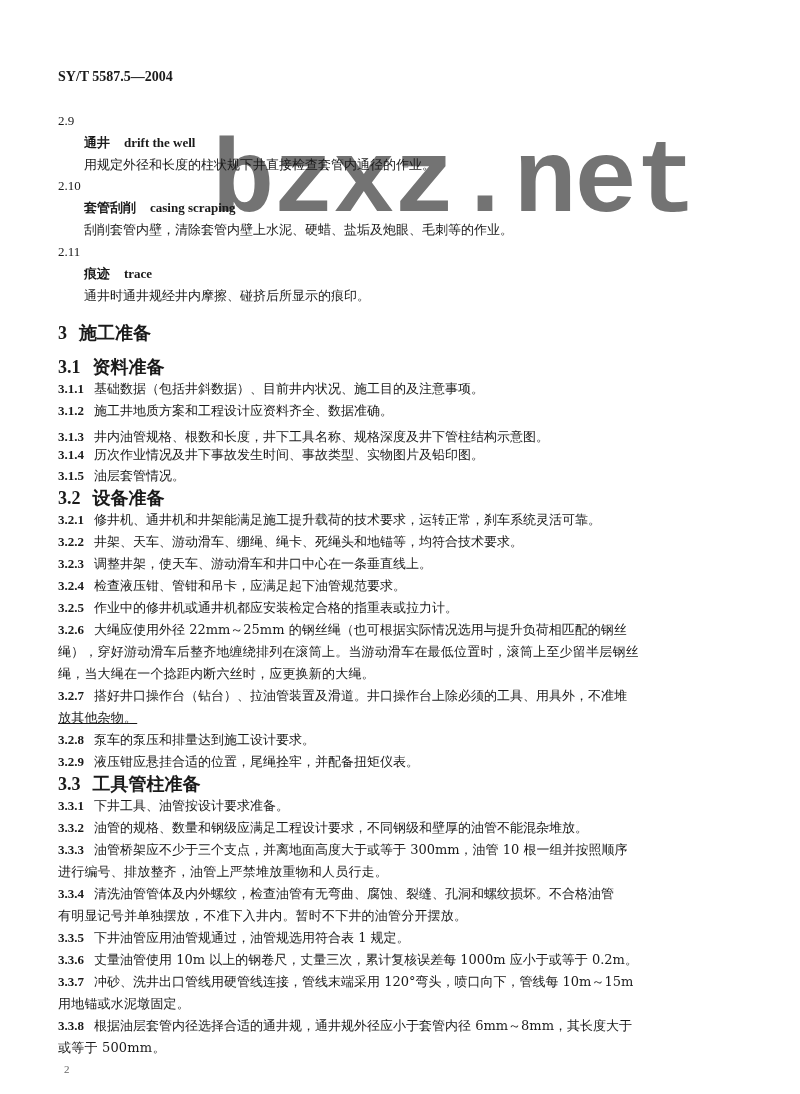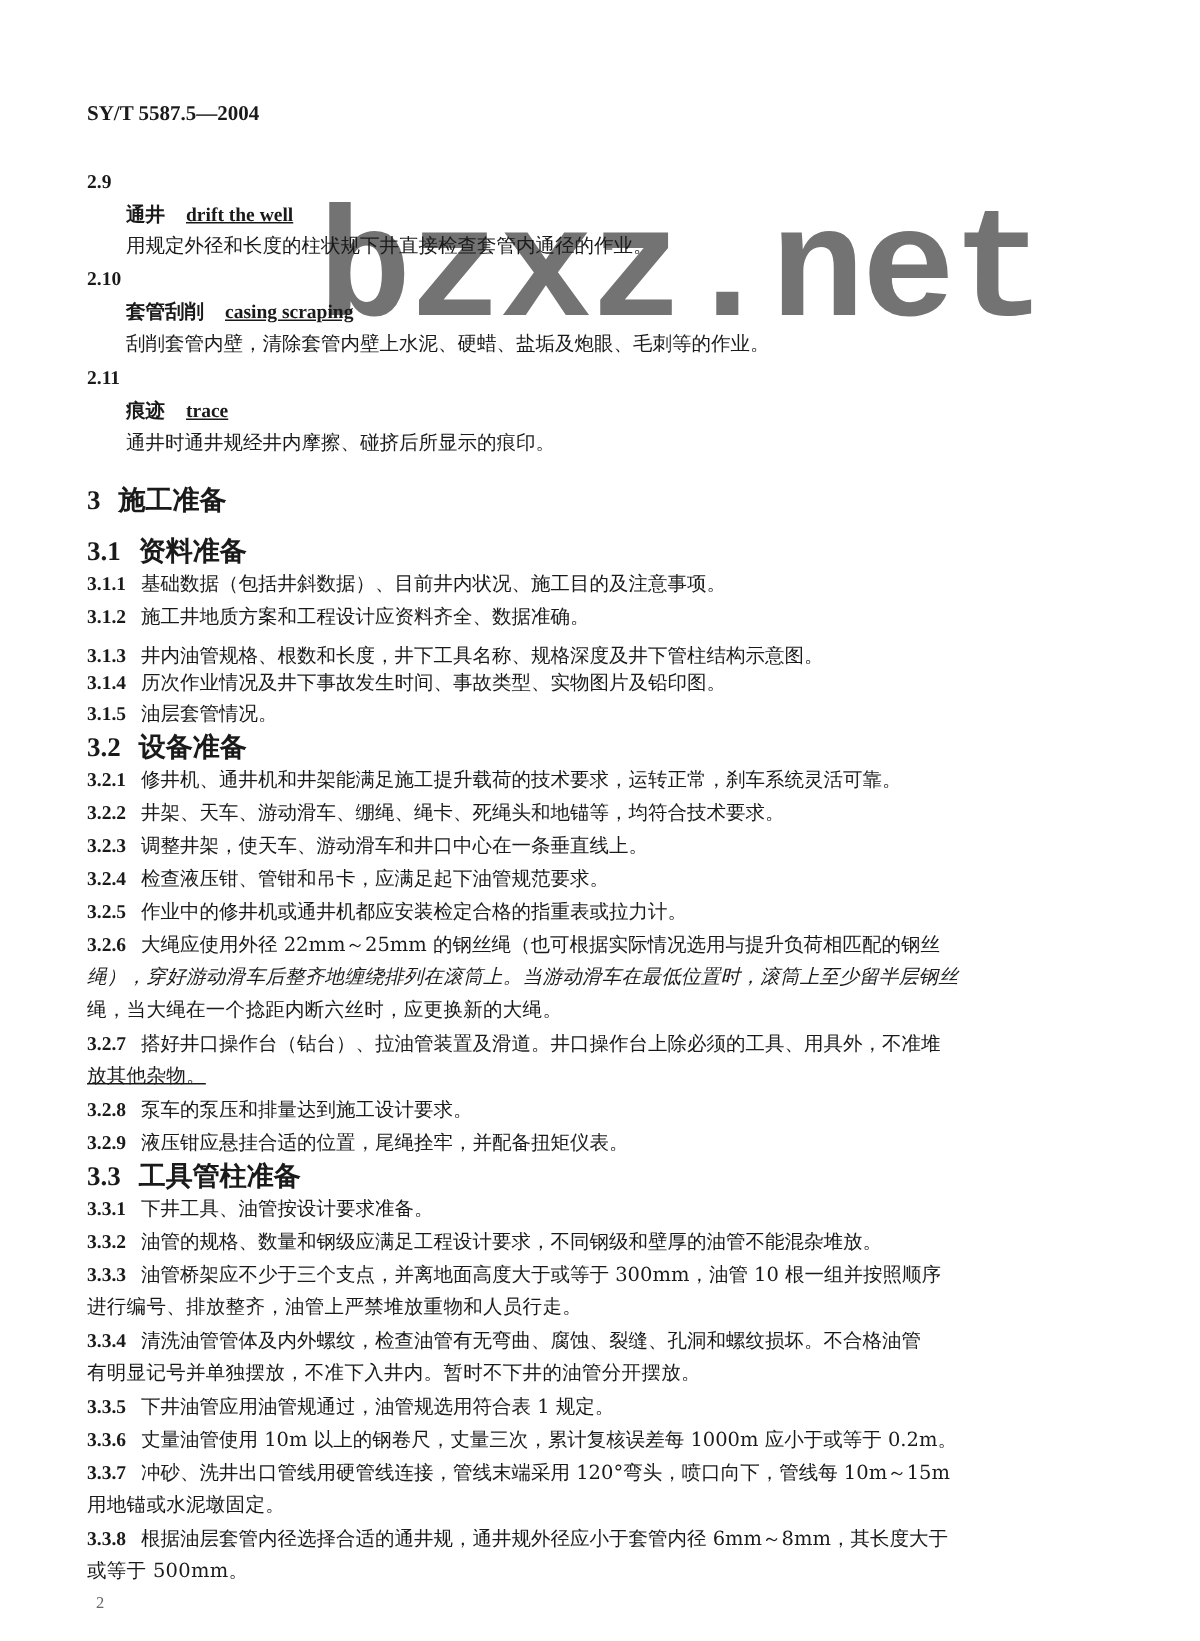--- a/index.html
+++ b/index.html
@@ -11,24 +11,24 @@
     position: absolute; left: 212px; top: 128px; width: 360px; height: 110px;
     font-family: Liberation Mono, monospace; font-weight: bold;
     font-size: 104px; line-height: 110px; color: #737373; letter-spacing: -2px;
     z-index: 0; user-select: none;
   }
   .line {
     position: absolute; left: 58px; font-size: 13px; line-height: 18px; white-space: nowrap;
     z-index: 1;
   }
   .hdr { font-family: "Liberation Serif", serif; font-weight: bold; font-size: 14px; }
-  .num { font-family: "Liberation Serif", serif; font-weight: bold; font-size: 13px; }
+  .num { font-family: "Liberation Serif", serif; font-weight: normal; font-size: 13px; }
   .ind { left: 84px; }
   .term { font-weight: bold; }
-  .term .en { font-family: "Liberation Serif", serif; font-weight: bold; margin-left: 14px; text-decoration: underline; }
+  .term .en { font-family: "Liberation Serif", serif; font-weight: bold; margin-left: 14px; }
   .sec { font-weight: bold; font-size: 18px; }
   .sec .n { font-family: "Liberation Serif", serif; margin-right: 12px; }
   .cl .n { font-family: "Liberation Serif", serif; font-weight: bold; margin-right: 10px; display: inline-block; }
   .pageno { position: absolute; left: 64px; top: 1063px; font-size: 11px; color: #666; font-family: "Liberation Serif", serif; }
   .wrap { letter-spacing: 0.2px; }
 </style>
 </head>
 <body>
 
 <div class="watermark">bzxz.net</div>
@@ -56,21 +56,21 @@
 <div class="line cl" style="top:446px;"><span class="n">3.1.4</span><span>历次作业情况及井下事故发生时间、事故类型、实物图片及铅印图。</span></div>
 <div class="line cl" style="top:467px;"><span class="n">3.1.5</span><span>油层套管情况。</span></div>
 
 <div class="line sec" style="top:489px;"><span class="n">3.2</span><span>设备准备</span></div>
 <div class="line cl" style="top:511px;"><span class="n">3.2.1</span><span>修井机、通井机和井架能满足施工提升载荷的技术要求，运转正常，刹车系统灵活可靠。</span></div>
 <div class="line cl" style="top:533px;"><span class="n">3.2.2</span><span>井架、天车、游动滑车、绷绳、绳卡、死绳头和地锚等，均符合技术要求。</span></div>
 <div class="line cl" style="top:555px;"><span class="n">3.2.3</span><span>调整井架，使天车、游动滑车和井口中心在一条垂直线上。</span></div>
 <div class="line cl" style="top:577px;"><span class="n">3.2.4</span><span>检查液压钳、管钳和吊卡，应满足起下油管规范要求。</span></div>
 <div class="line cl" style="top:599px;"><span class="n">3.2.5</span><span>作业中的修井机或通井机都应安装检定合格的指重表或拉力计。</span></div>
 <div class="line cl" style="top:621px;"><span class="n">3.2.6</span><span>大绳应使用外径 22mm～25mm 的钢丝绳（也可根据实际情况选用与提升负荷相匹配的钢丝</span></div>
-<div class="line wrap" style="top:643px;font-style:italic;">绳），穿好游动滑车后整齐地缠绕排列在滚筒上。当游动滑车在最低位置时，滚筒上至少留半层钢丝</div>
+<div class="line wrap" style="top:643px;">绳），穿好游动滑车后整齐地缠绕排列在滚筒上。当游动滑车在最低位置时，滚筒上至少留半层钢丝</div>
 <div class="line wrap" style="top:665px;">绳，当大绳在一个捻距内断六丝时，应更换新的大绳。</div>
 <div class="line cl" style="top:687px;"><span class="n">3.2.7</span><span>搭好井口操作台（钻台）、拉油管装置及滑道。井口操作台上除必须的工具、用具外，不准堆</span></div>
 <div class="line wrap" style="top:709px;text-decoration:underline;">放其他杂物。</div>
 <div class="line cl" style="top:731px;"><span class="n">3.2.8</span><span>泵车的泵压和排量达到施工设计要求。</span></div>
 <div class="line cl" style="top:753px;"><span class="n">3.2.9</span><span>液压钳应悬挂合适的位置，尾绳拴牢，并配备扭矩仪表。</span></div>
 
 <div class="line sec" style="top:775px;"><span class="n">3.3</span><span>工具管柱准备</span></div>
 <div class="line cl" style="top:797px;"><span class="n">3.3.1</span><span>下井工具、油管按设计要求准备。</span></div>
 <div class="line cl" style="top:819px;"><span class="n">3.3.2</span><span>油管的规格、数量和钢级应满足工程设计要求，不同钢级和壁厚的油管不能混杂堆放。</span></div>
 <div class="line cl" style="top:841px;"><span class="n">3.3.3</span><span>油管桥架应不少于三个支点，并离地面高度大于或等于 300mm，油管 10 根一组并按照顺序</span></div>

